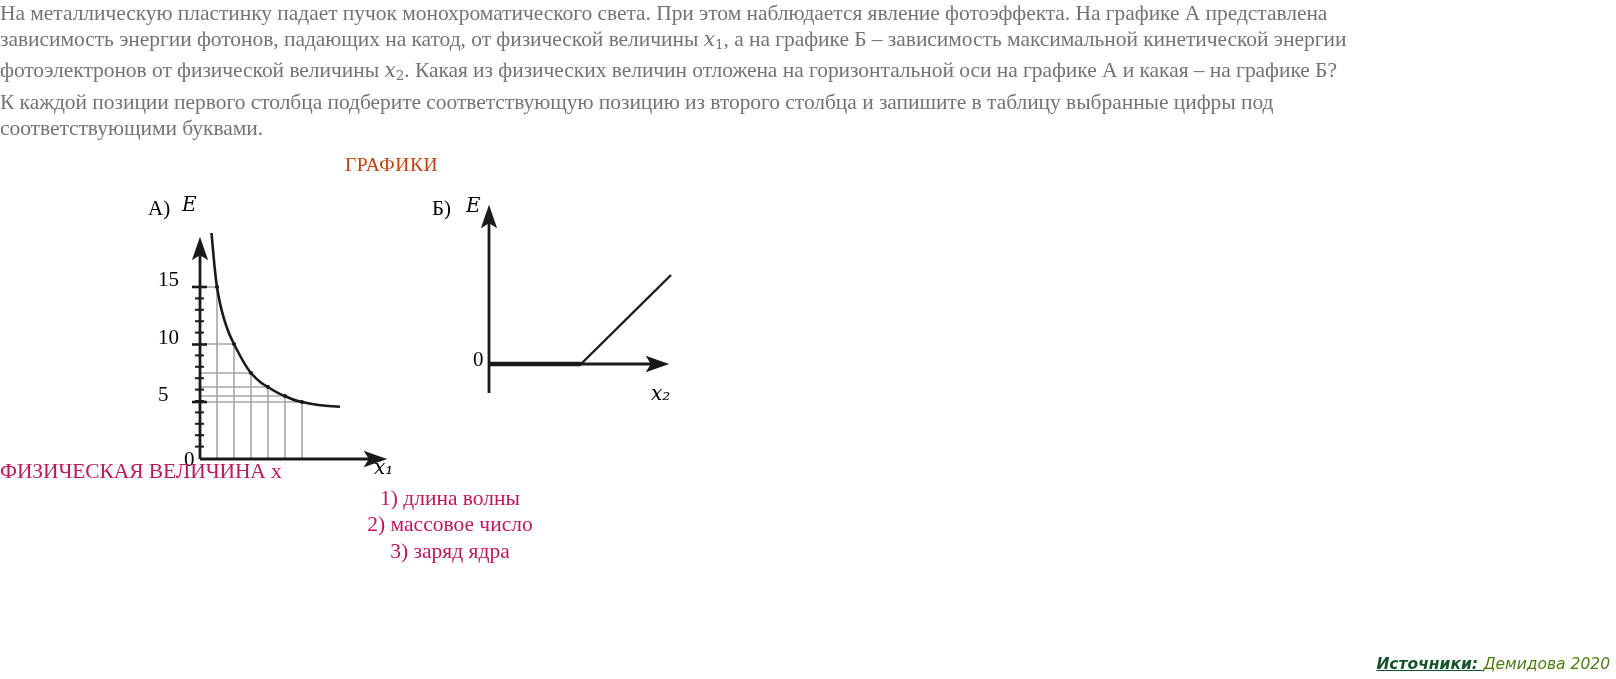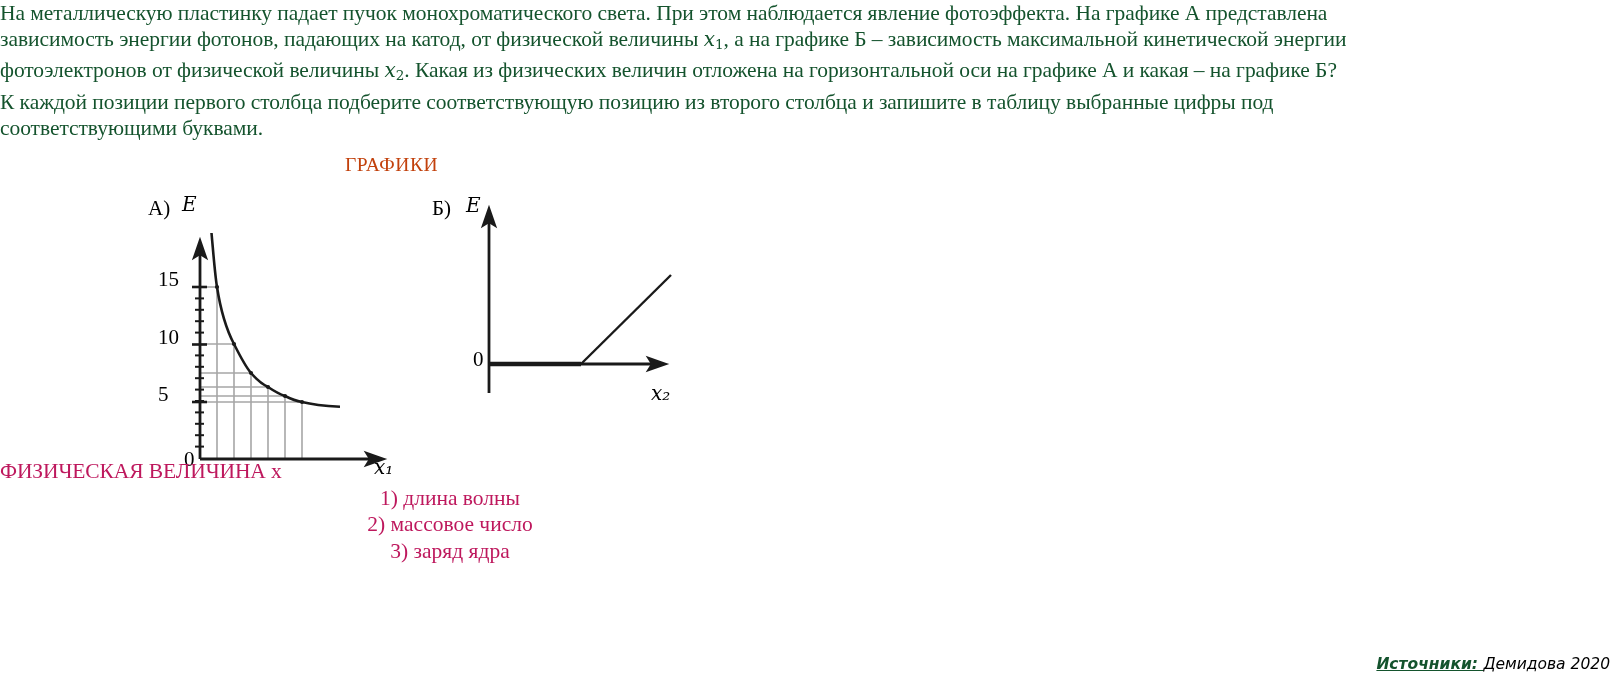--- a/index.html
+++ b/index.html
@@ -19,21 +19,21 @@
   
   #problem-statement {
     position: absolute;
     left: 0px;
     top: 0px;
     width: 1616px;
     font-size: 21.5px;
     line-height: 26.2px;
     letter-spacing: -0.05px;
     white-space: pre-wrap;
-    color: #14532d;
+    color: #737373;
   }
   .mathvar {
     font-family: "DejaVu Serif", "Liberation Serif", serif;
     font-style: italic;
     font-size: 20px;
   }
   .mathvar sub {
     font-style: normal;
     font-size: 0.68em;
     vertical-align: -0.22em;
@@ -99,21 +99,21 @@
   #footer-credit {
     position: absolute;
     right: 6px;
     bottom: 6px;
     font-family: "DejaVu Sans", "Liberation Sans", sans-serif;
     font-size: 15.5px;
     font-style: italic;
     white-space: pre;
   }
   #footer-credit-label { font-weight: bold; color: #14532d; text-decoration: underline; }
-  #footer-credit-value { color: #000000; }
+  #footer-credit-value { color: #4d7c0f; }
 </style>
 </head>
 <body>
 
 <div id="problem-statement"><span>На металлическую пластинку падает пучок монохроматического света. При этом наблюдается явление фотоэффекта. На графике А представлена</span>
 <span>зависимость энергии фотонов, падающих на катод, от физической величины </span><span class="mathvar"><span>x</span><sub>1</sub></span><span>, а на графике Б – зависимость максимальной кинетической энергии</span>
 <span>фотоэлектронов от физической величины </span><span class="mathvar"><span>x</span><sub>2</sub></span><span>. Какая из физических величин отложена на горизонтальной оси на графике А и какая – на графике Б?</span>
 <span>К каждой позиции первого столбца подберите соответствующую позицию из второго столбца и запишите в таблицу выбранные цифры под</span>
 <span>соответствующими буквами.</span></div>
 

